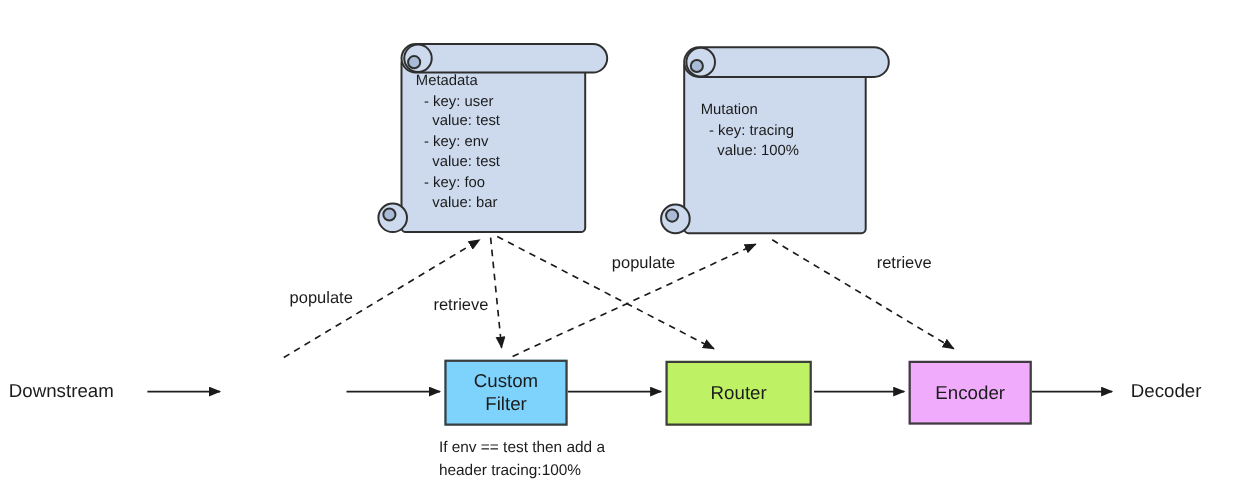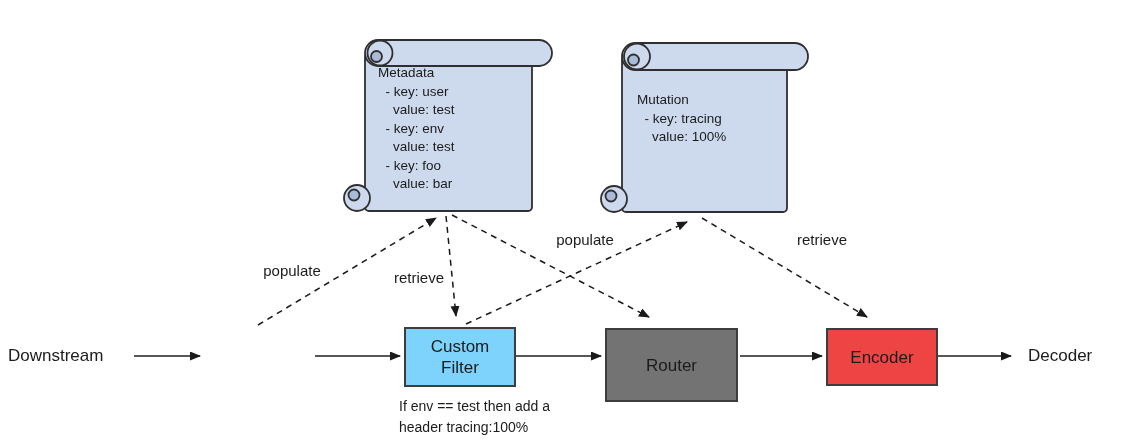--- a/index.html
+++ b/index.html
@@ -15,22 +15,22 @@
   .node{
     position:absolute;
     border:2px solid #3d3d3d;
     display:flex;align-items:center;justify-content:center;
     text-align:center;
     font-size:17px;line-height:21px;
     box-sizing:border-box;
   }
   #node-decoder{left:205px;top:327px;width:110px;height:59px;background:#d5a6bd;}
   #node-custom-filter{left:404px;top:327px;width:112px;height:60px;background:#7dd3fc;white-space:pre-line;}
-  #node-router{left:605px;top:328px;width:133px;height:74px;background:#737373;}
-  #node-encoder{left:826px;top:328px;width:112px;height:58px;background:#ef4444;}
+  #node-router{left:605px;top:328px;width:133px;height:59px;background:#bef264;}
+  #node-encoder{left:826px;top:328px;width:112px;height:58px;background:#f0abfc;}
   .endpoint-label{
     position:absolute;font-size:17px;line-height:20px;text-align:center;
   }
   #label-downstream{left:8px;top:346px;}
   #label-upstream{left:1028px;top:346px;}
   .caption{
     position:absolute;font-size:14px;line-height:21px;white-space:pre-line;
   }
   #caption-filter{left:386px;top:396px;margin-left:13px;}
   #caption-router{left:585px;top:396px;}

